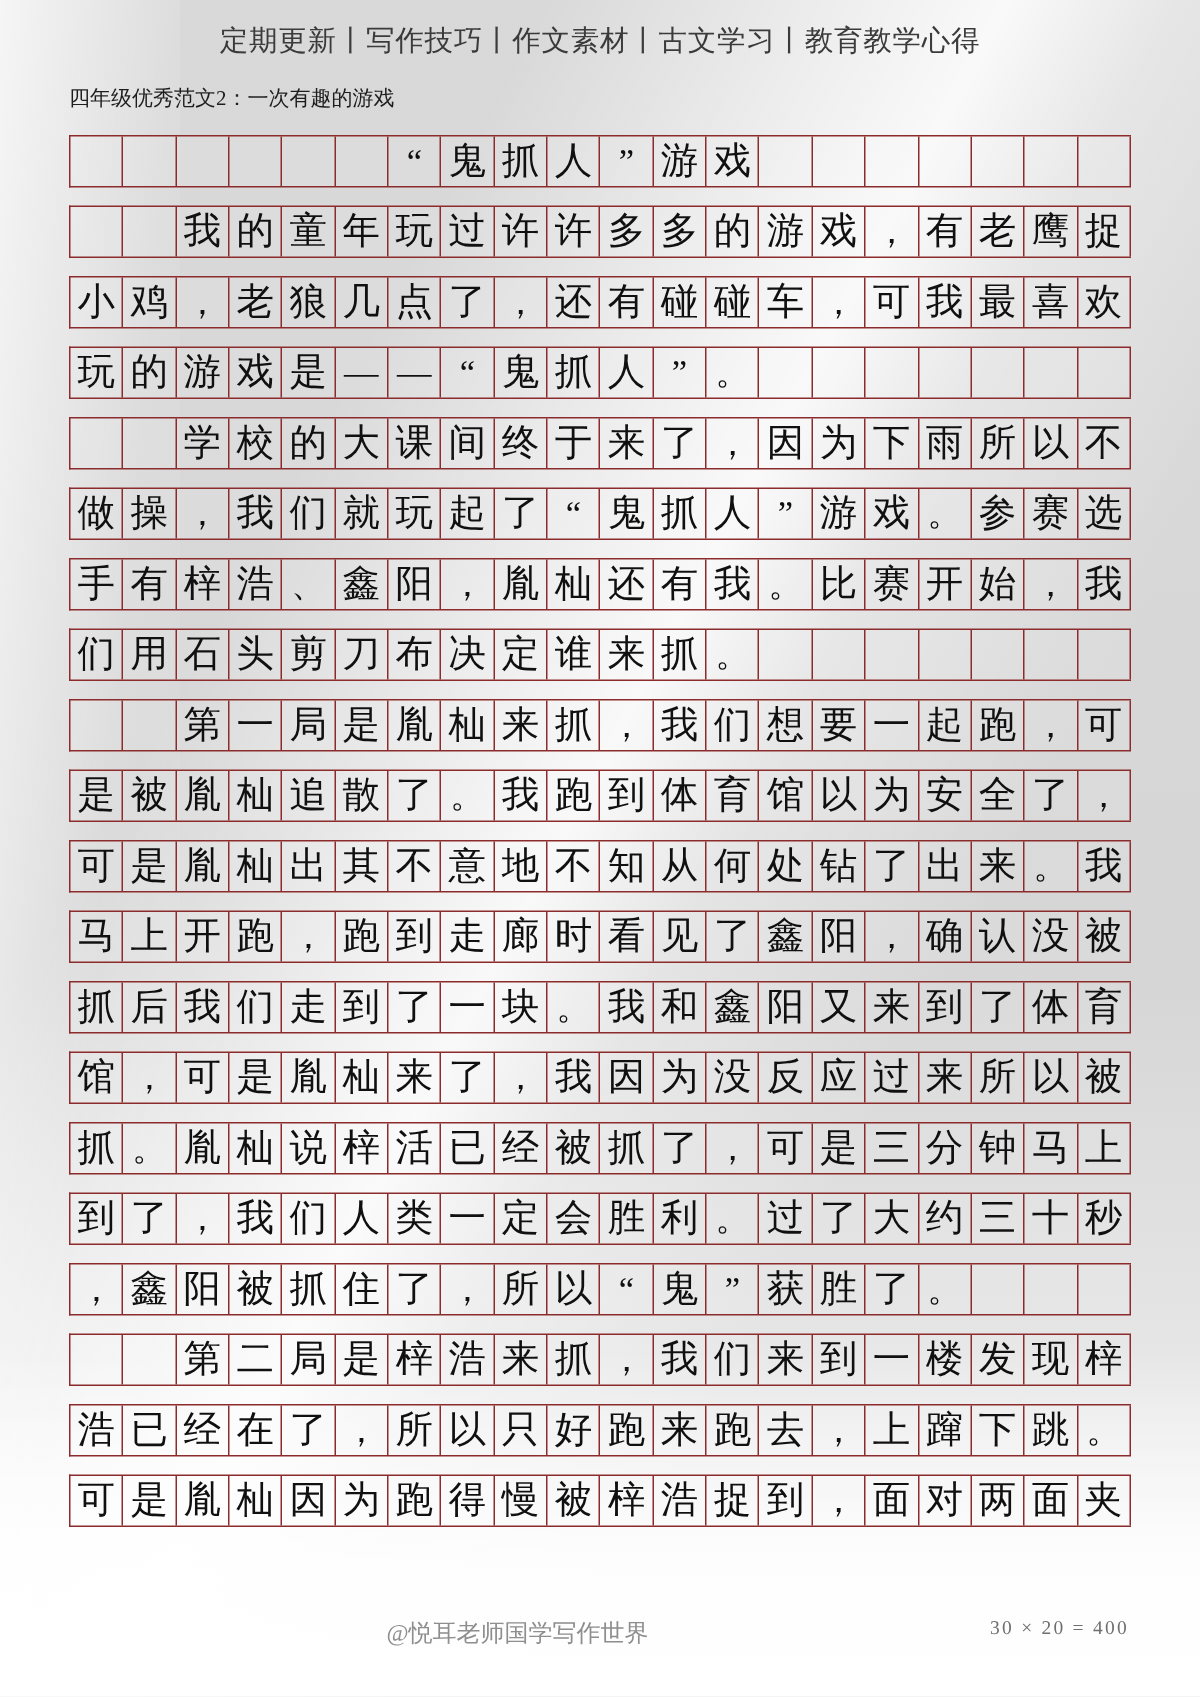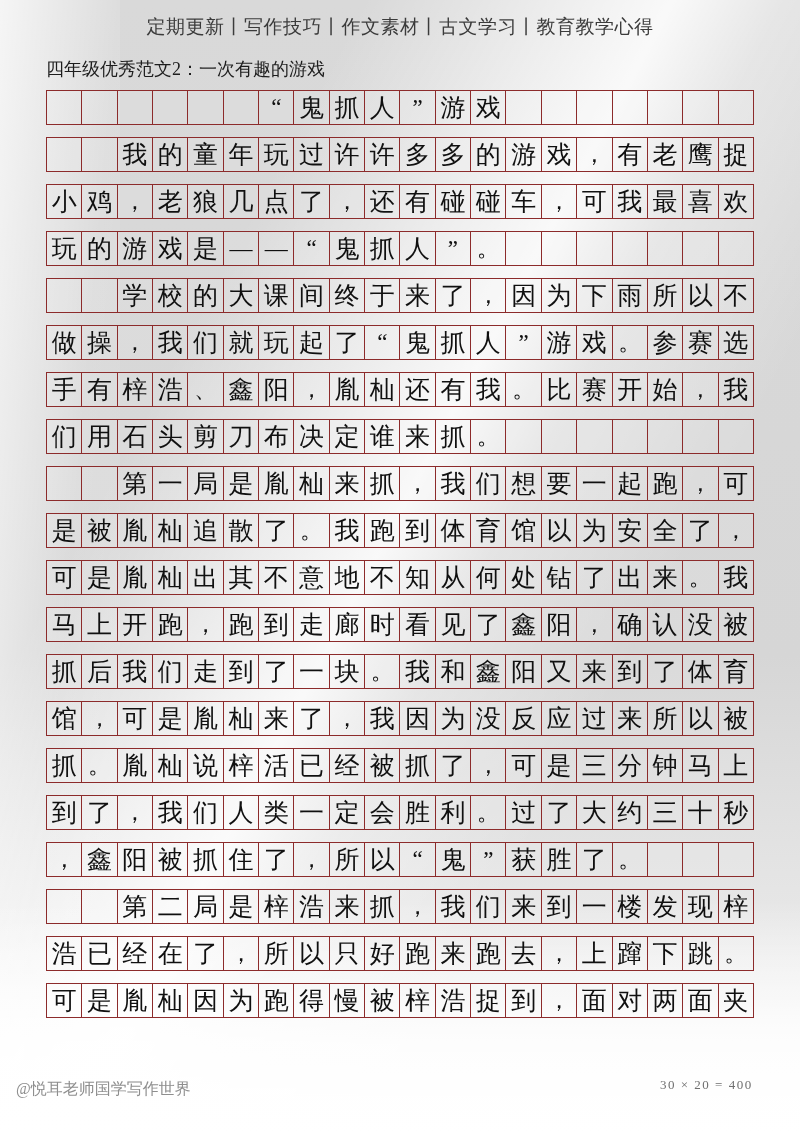--- a/index.html
+++ b/index.html
@@ -66,21 +66,21 @@
     color: #3b3b3b;
     letter-spacing: 0.5px;
     white-space: nowrap;
   }
 
   
   .essay-title {
     position: absolute;
     left: 46px;
     top: 57px;
-    font-size: 18px;
+    font-size: 14px;
     color: #1d1d1d;
     white-space: nowrap;
   }
 
   
   .grid-paper {
     position: absolute;
     left: 46px;
     top: 90px;
     width: 708px;
@@ -107,23 +107,24 @@
     color: #101010;
     font-family: "Liberation Serif", "DejaVu Serif", serif;
     overflow: hidden;
   }
   .cell.empty { color: transparent; }
   .cell.punct { font-size: 23px; }
 
   
   .watermark {
     position: absolute;
-    left: 16px;
+    left: 4px;
     top: 1079px;
     width: 682px;
+    text-align: center;
     font-size: 16px;
     color: #8e8e8e;
     white-space: nowrap;
   }
   .grid-count {
     position: absolute;
     left: 660px;
     top: 1077px;
     font-size: 13px;
     color: #6f6f6f;

